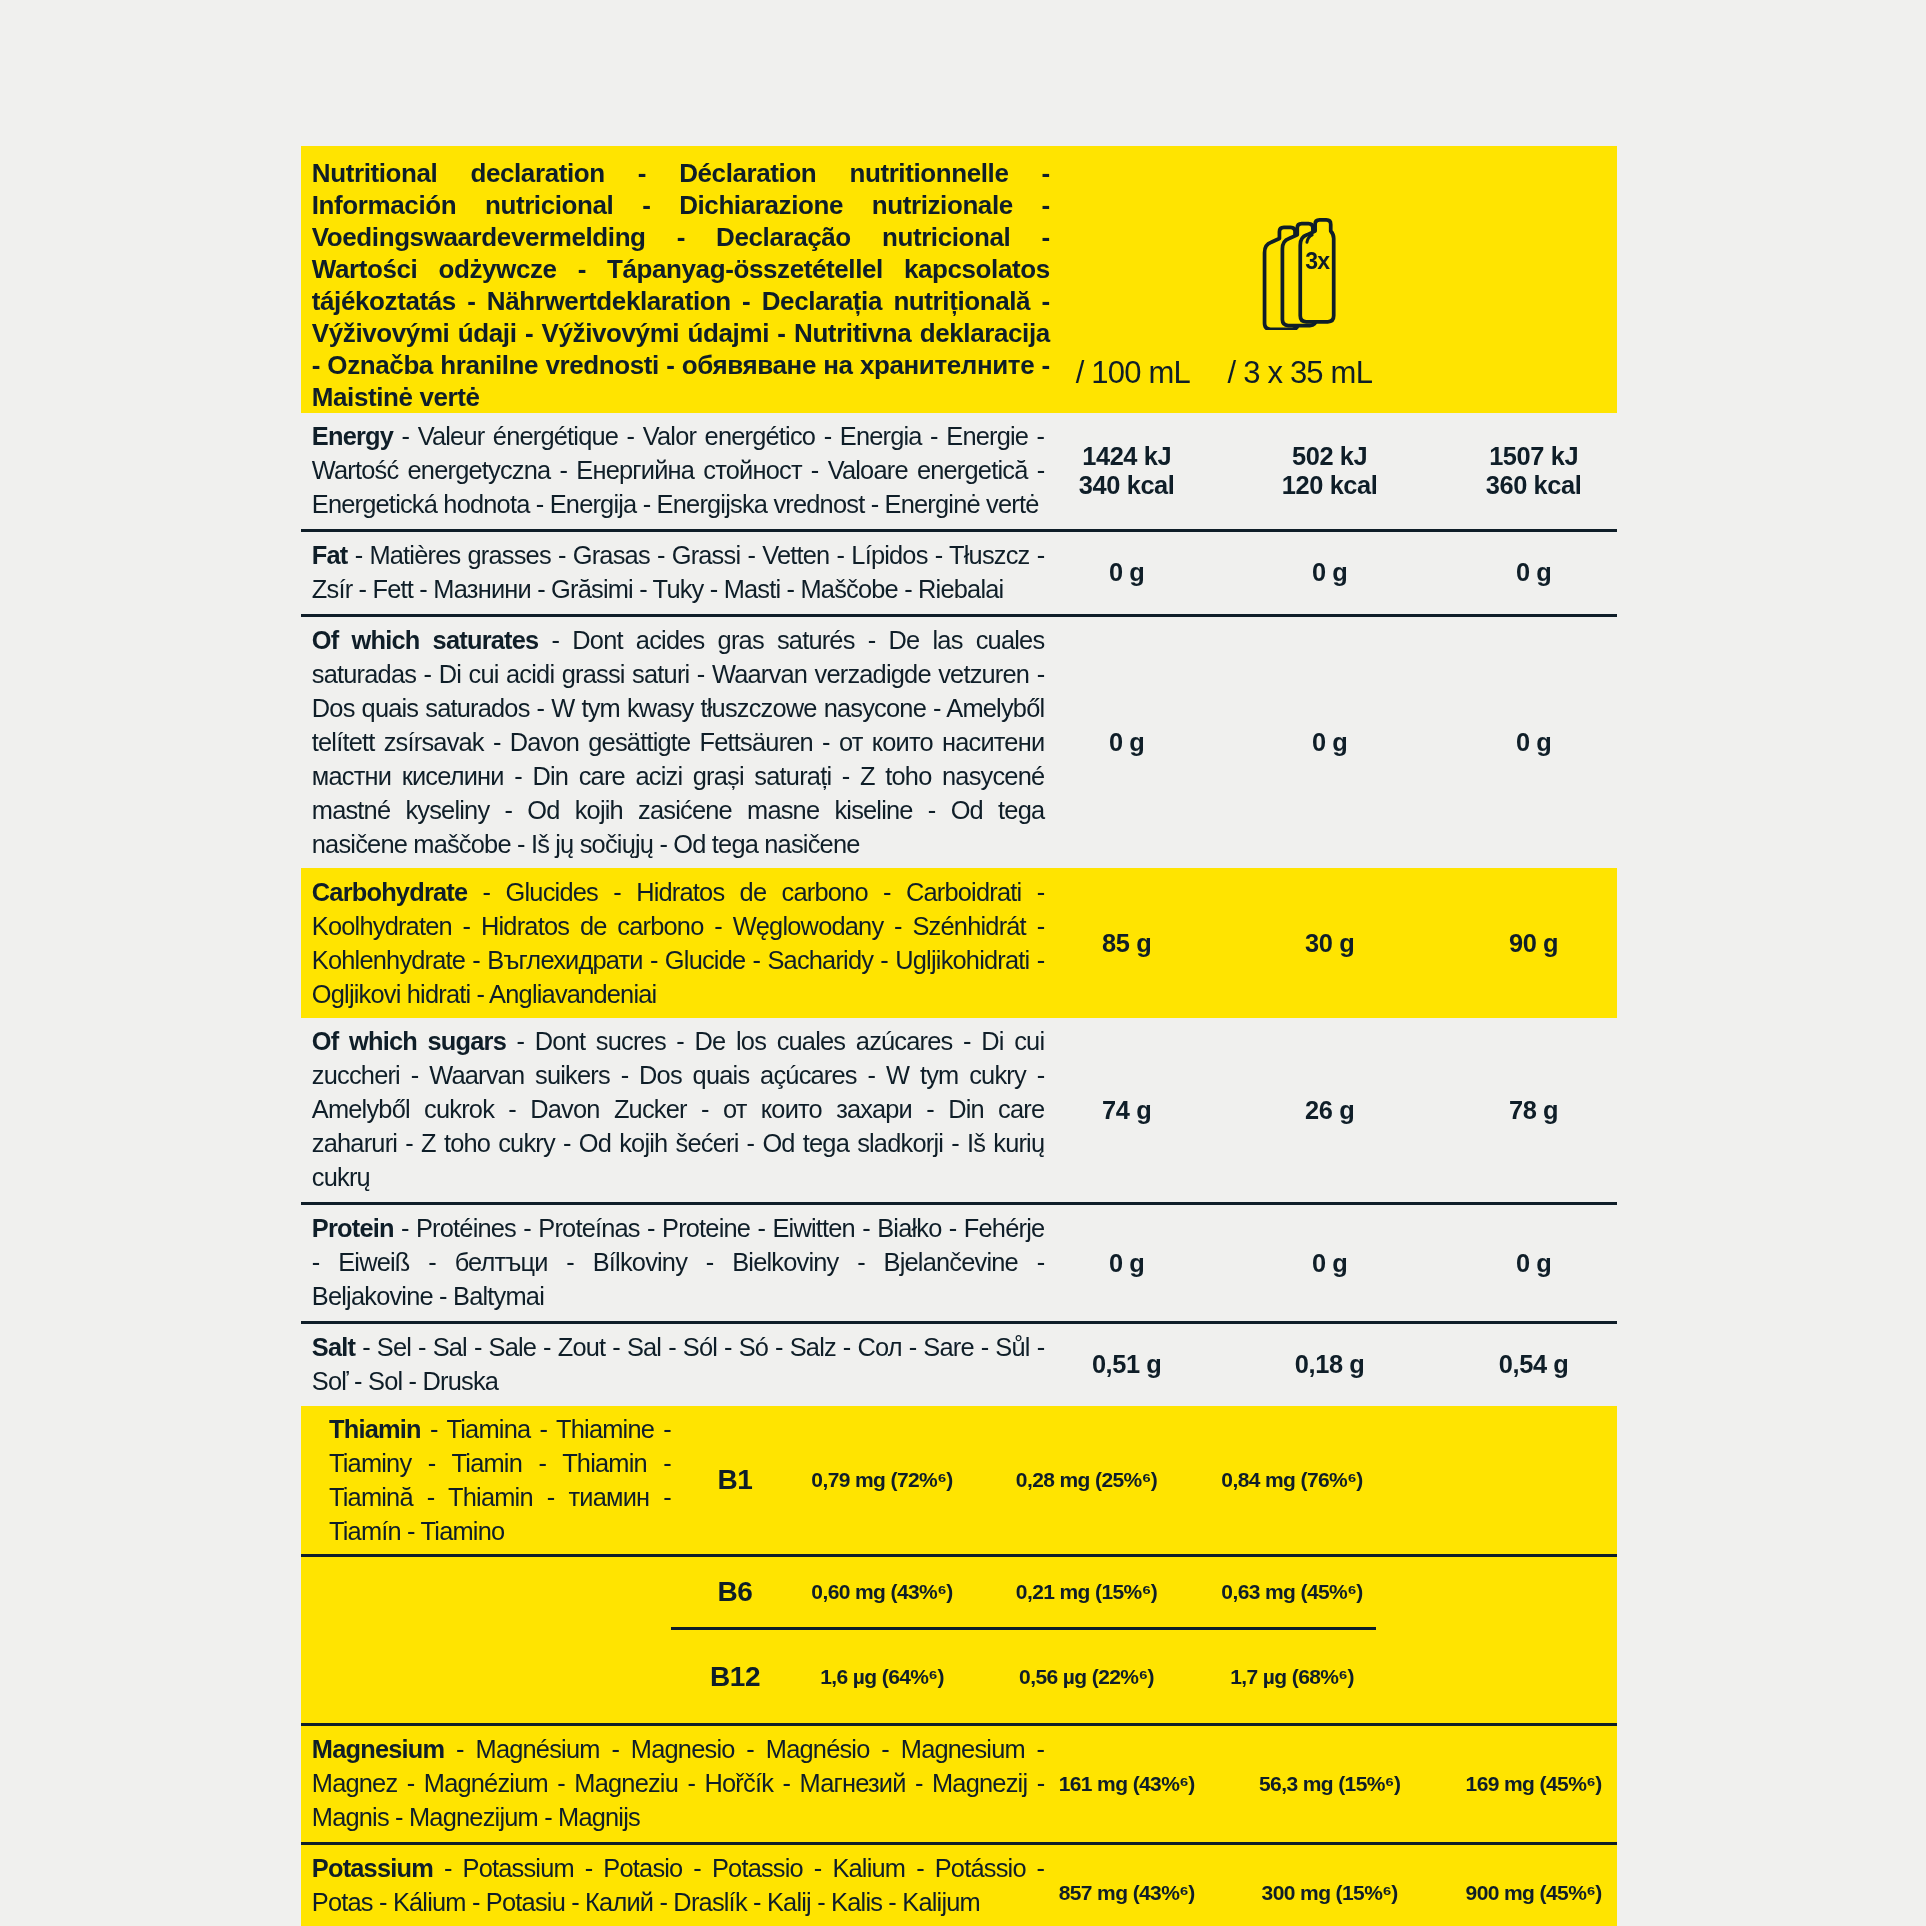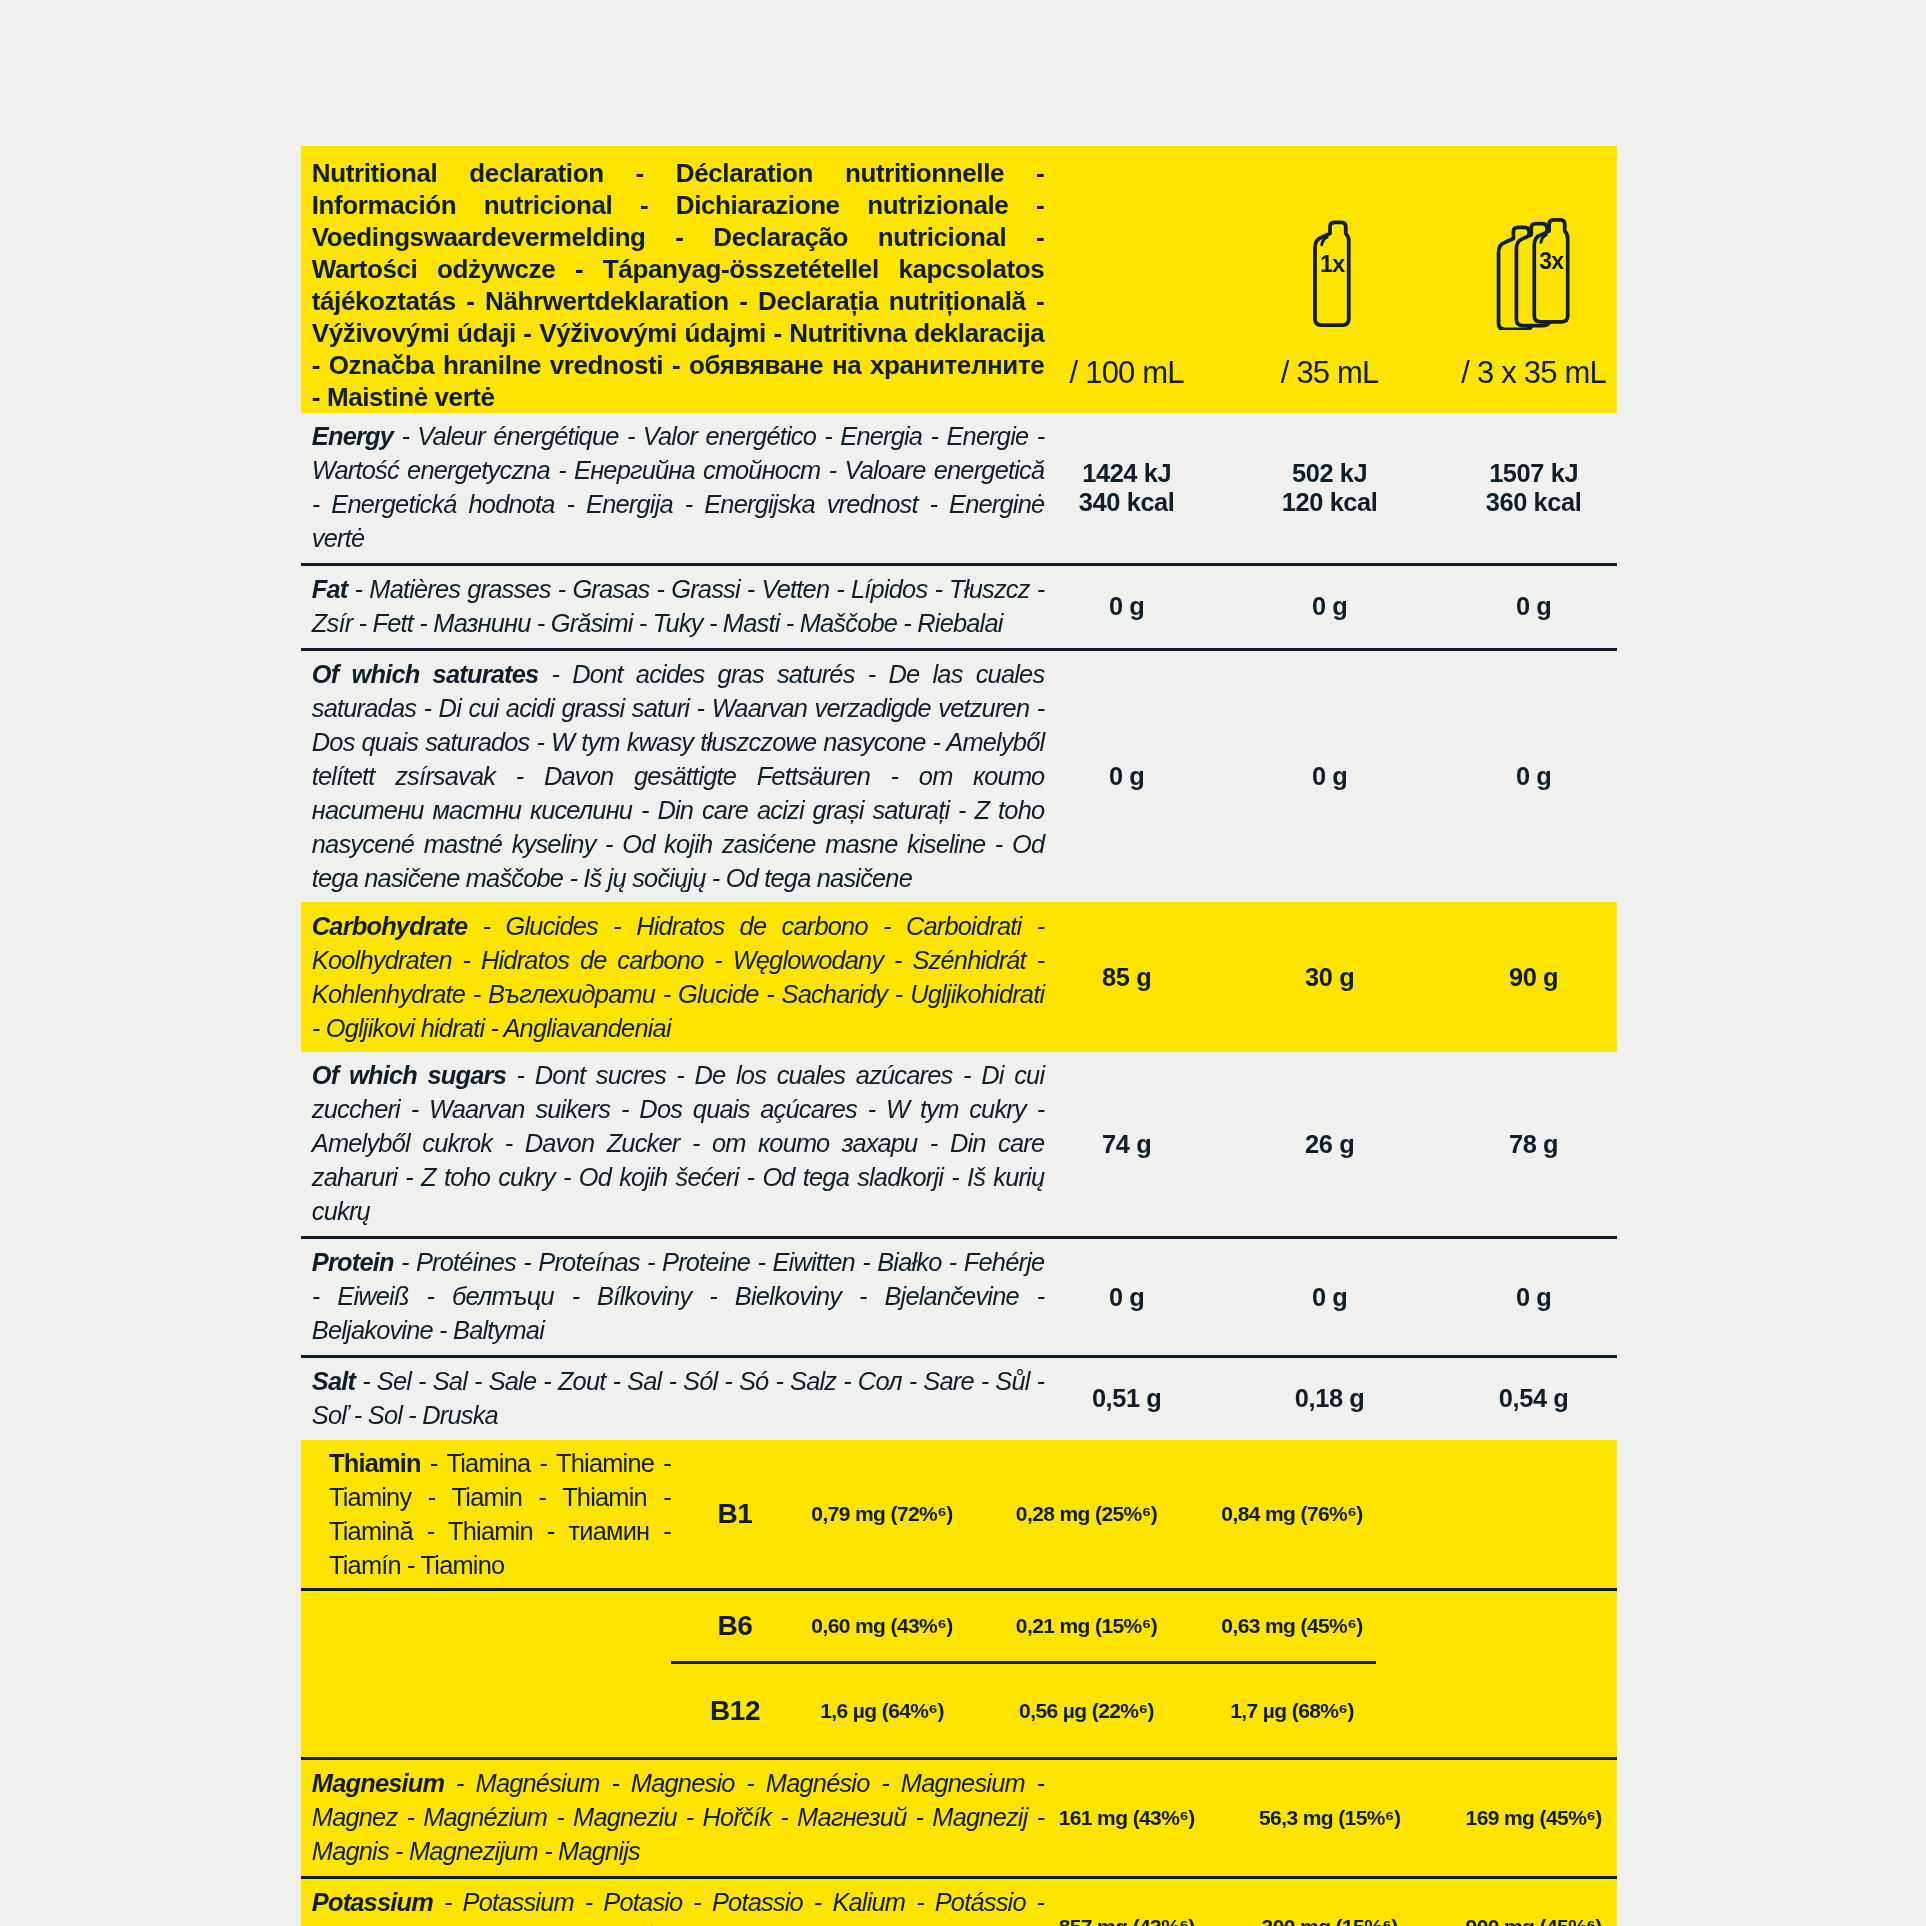--- a/index.html
+++ b/index.html
@@ -28,21 +28,21 @@
   .sac-body{fill:#ffe400;stroke:#0f1e28;stroke-width:5;stroke-linejoin:round;}
   .sac-crease{fill:none;stroke:#0f1e28;stroke-width:4;stroke-linecap:round;}
   .sac-num{font-weight:bold;font-size:31px;fill:#0f1e28;letter-spacing:-1px;}
 
   
   .row{display:flex;align-items:stretch;}
   .bb{border-bottom:3.1px solid #0f1e28;}
   .bt{border-top:3.1px solid #0f1e28;}
   .lbl{
     width:738px;padding:6.2px 0 7.7px 10.8px;
-    font-size:25.4px;line-height:34px;letter-spacing:-0.8px;text-align:justify;font-style:italic;
+    font-size:25.4px;line-height:34px;letter-spacing:-0.8px;text-align:justify;
   }
   .lead{font-weight:bold;}
   .val{
     display:flex;align-items:center;justify-content:center;
     font-weight:bold;font-size:25.4px;letter-spacing:-0.4px;
     white-space:pre-line;text-align:center;
   }
   .val.pct{font-size:21px;letter-spacing:-0.6px;}
   .v1{width:166px;}.v2{width:243px;}.v3{width:168px;}
   .ylw{background:#ffe400;}
@@ -82,28 +82,20 @@
 </head>
 <body>
 
 <div class="page">
   <div class="sheet">
 
     <div class="hdr">
       <div class="hdr-title">Nutritional declaration - Déclaration nutritionnelle - Información nutricional - Dichiarazione nutrizionale - Voedingswaardevermelding - Declaração nutricional - Wartości odżywcze - Tápanyag-összetétellel kapcsolatos tájékoztatás - Nährwertdeklaration - Declarația nutrițională - Výživovými údaji - Výživovými údajmi - Nutritivna deklaracija - Označba hranilne vrednosti - обявяване на хранителните - Maistinė vertė</div>
       <div class="hdr-col c1">
         <div class="hdr-label">/ 100 mL</div>
-      </div>
-      <div class="hdr-col c2">
-        <svg class="sachet-1" viewBox="0 0 64 150">
-          <path class="sac-body" d="M20 145 Q12 145 12 137 L12 42 Q12 31 21 28 L32 23 L32 14 Q32 8 38 8 L47 8 Q53 8 53 14 L53 23 Q57 27 57 33 L57 137 Q57 145 49 145 Z"></path>
-          <path class="sac-crease" d="M21 38 Q22 31 28 28"></path>
-          <text class="sac-num" x="35" y="74" text-anchor="middle">1x</text>
-        </svg>
-        <div class="hdr-label">/ 35 mL</div>
       </div>
       <div class="hdr-col c3">
         <svg class="sachet-3" viewBox="0 0 122 156">
           <g transform="translate(2 10)">
             <path class="sac-body" d="M20 145 Q12 145 12 137 L12 42 Q12 31 21 28 L32 23 L32 14 Q32 8 38 8 L47 8 Q53 8 53 14 L53 23 Q57 27 57 33 L57 137 Q57 145 49 145 Z"></path>
           </g>
           <g transform="translate(26 5)">
             <path class="sac-body" d="M20 145 Q12 145 12 137 L12 42 Q12 31 21 28 L32 23 L32 14 Q32 8 38 8 L47 8 Q53 8 53 14 L53 23 Q57 27 57 33 L57 137 Q57 145 49 145 Z"></path>
           </g>
           <g transform="translate(50 0)">

